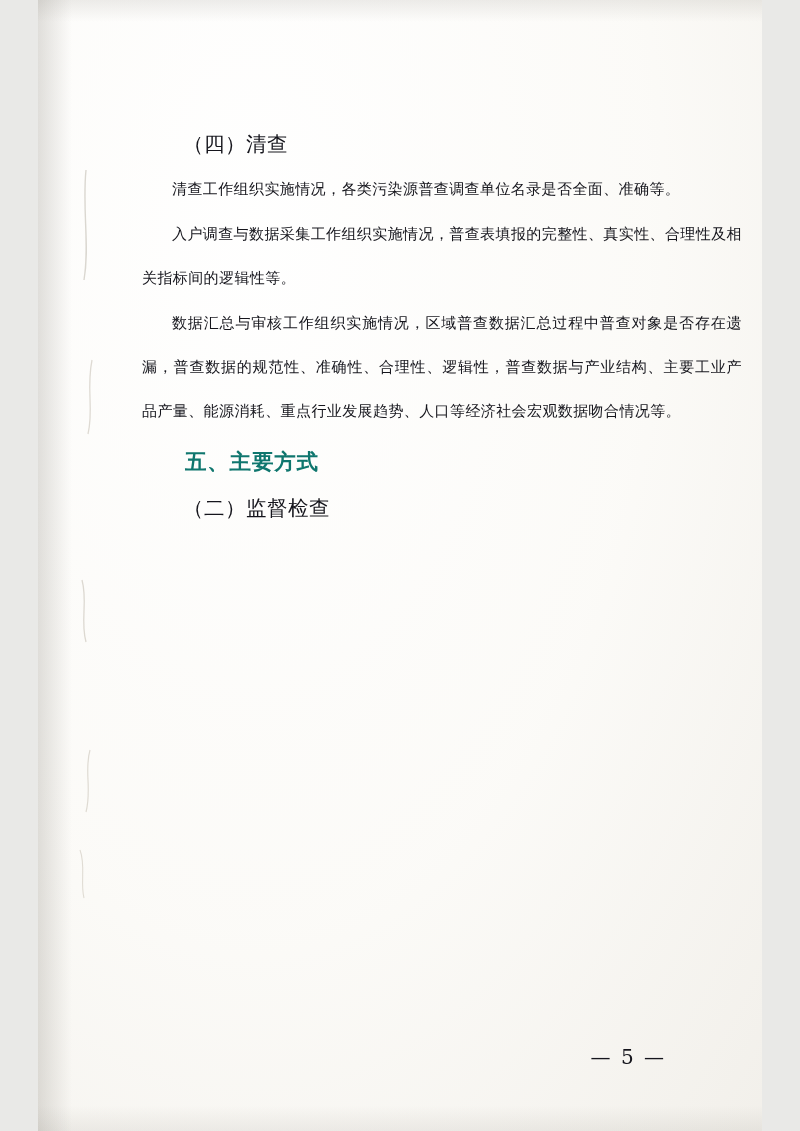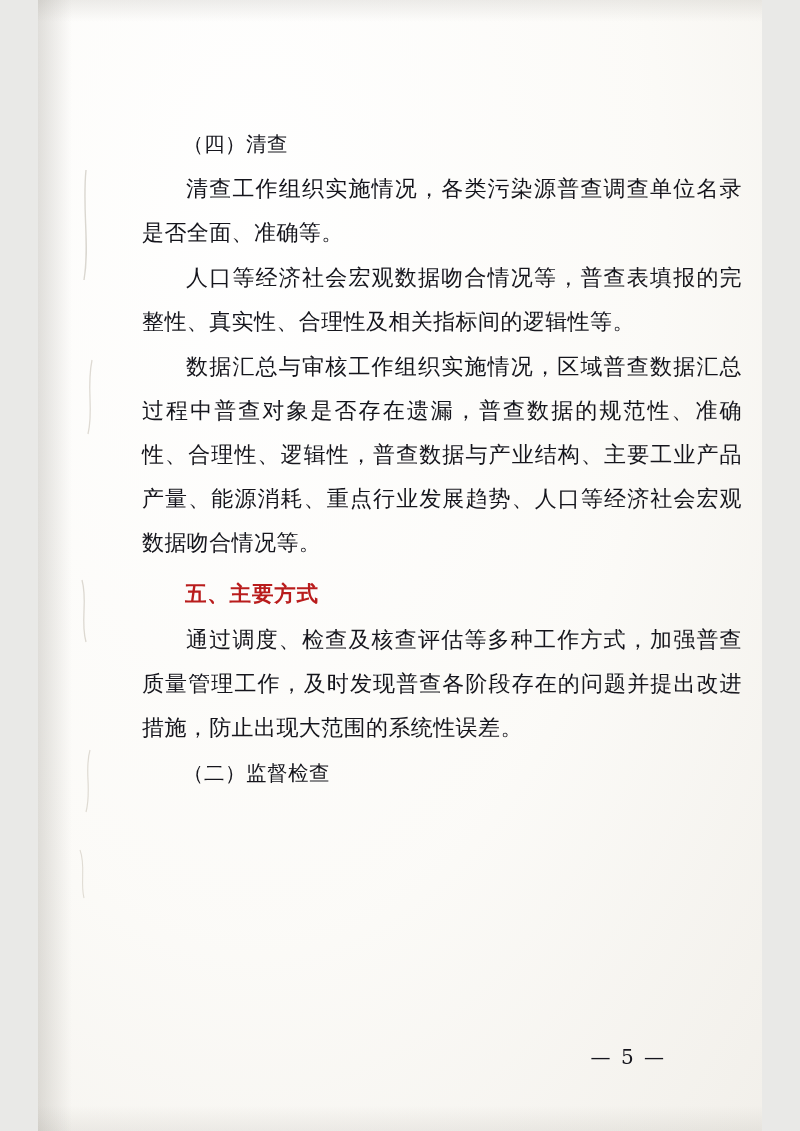--- a/index.html
+++ b/index.html
@@ -58,21 +58,21 @@
     opacity: 0.5;
   }
 
   .content {
     position: absolute;
     left: 104px;
     top: 122px;
     width: 600px;
   }
   .para {
-    font-size: 22px;
+    font-size: 15px;
     line-height: 44px;
     letter-spacing: 0.4px;
     text-align: justify;
     text-justify: inter-ideograph;
     margin: 0 0 1px 0;
     text-indent: 2em;
     color: #15151c;
   }
   .sub-heading {
     font-size: 20.5px;
@@ -82,21 +82,21 @@
     text-indent: 2em;
     color: #15151c;
   }
   .section-heading {
     font-size: 21.5px;
     line-height: 46px;
     letter-spacing: 0.8px;
     margin: 6px 0 1px 0;
     text-indent: 2em;
     font-weight: 700;
-    color: #b91c1c;
+    color: #0f766e;
   }
   .page-number {
     position: absolute;
     right: 96px;
     bottom: 62px;
     font-size: 20px;
     letter-spacing: 2px;
     color: #15151c;
   }
 </style>
@@ -114,22 +114,21 @@
     <path d="M14 20 C 10 60, 18 95, 12 130" stroke="#b8b2a6" stroke-width="1.4" fill="none"></path>
     <path d="M20 210 C 14 240, 22 258, 16 284" stroke="#c0b9ac" stroke-width="1.3" fill="none"></path>
     <path d="M10 430 C 16 452, 8 470, 14 492" stroke="#bdb6a9" stroke-width="1.3" fill="none"></path>
     <path d="M18 600 C 12 620, 20 640, 14 662" stroke="#c2bbae" stroke-width="1.2" fill="none"></path>
     <path d="M8 700 C 14 716, 8 732, 12 748" stroke="#c5beb1" stroke-width="1.1" fill="none"></path>
   </svg>
 
   <div class="content">
     <div class="sub-heading">（四）清查</div>
     <p class="para">清查工作组织实施情况，各类污染源普查调查单位名录是否全面、准确等。</p>
-    <p class="para">人口等经济社会宏观数据吻合情况等，普查表填报的完整性、真实性、合理性及相关指标间的逻辑性等。</p>
+    <p class="para">入户调查与数据采集工作组织实施情况，普查表填报的完整性、真实性、合理性及相关指标间的逻辑性等。</p>
     <p class="para">数据汇总与审核工作组织实施情况，区域普查数据汇总过程中普查对象是否存在遗漏，普查数据的规范性、准确性、合理性、逻辑性，普查数据与产业结构、主要工业产品产量、能源消耗、重点行业发展趋势、人口等经济社会宏观数据吻合情况等。</p>
     <div class="section-heading">五、主要方式</div>
-    <p class="para">通过调度、检查及核查评估等多种工作方式，加强普查质量管理工作，及时发现普查各阶段存在的问题并提出改进措施，防止出现大范围的系统性误差。</p>
     <div class="sub-heading">（二）监督检查</div>
   </div>
 
   <div class="page-number">— 5 —</div>
 
 </div>
 
 </body></html>

